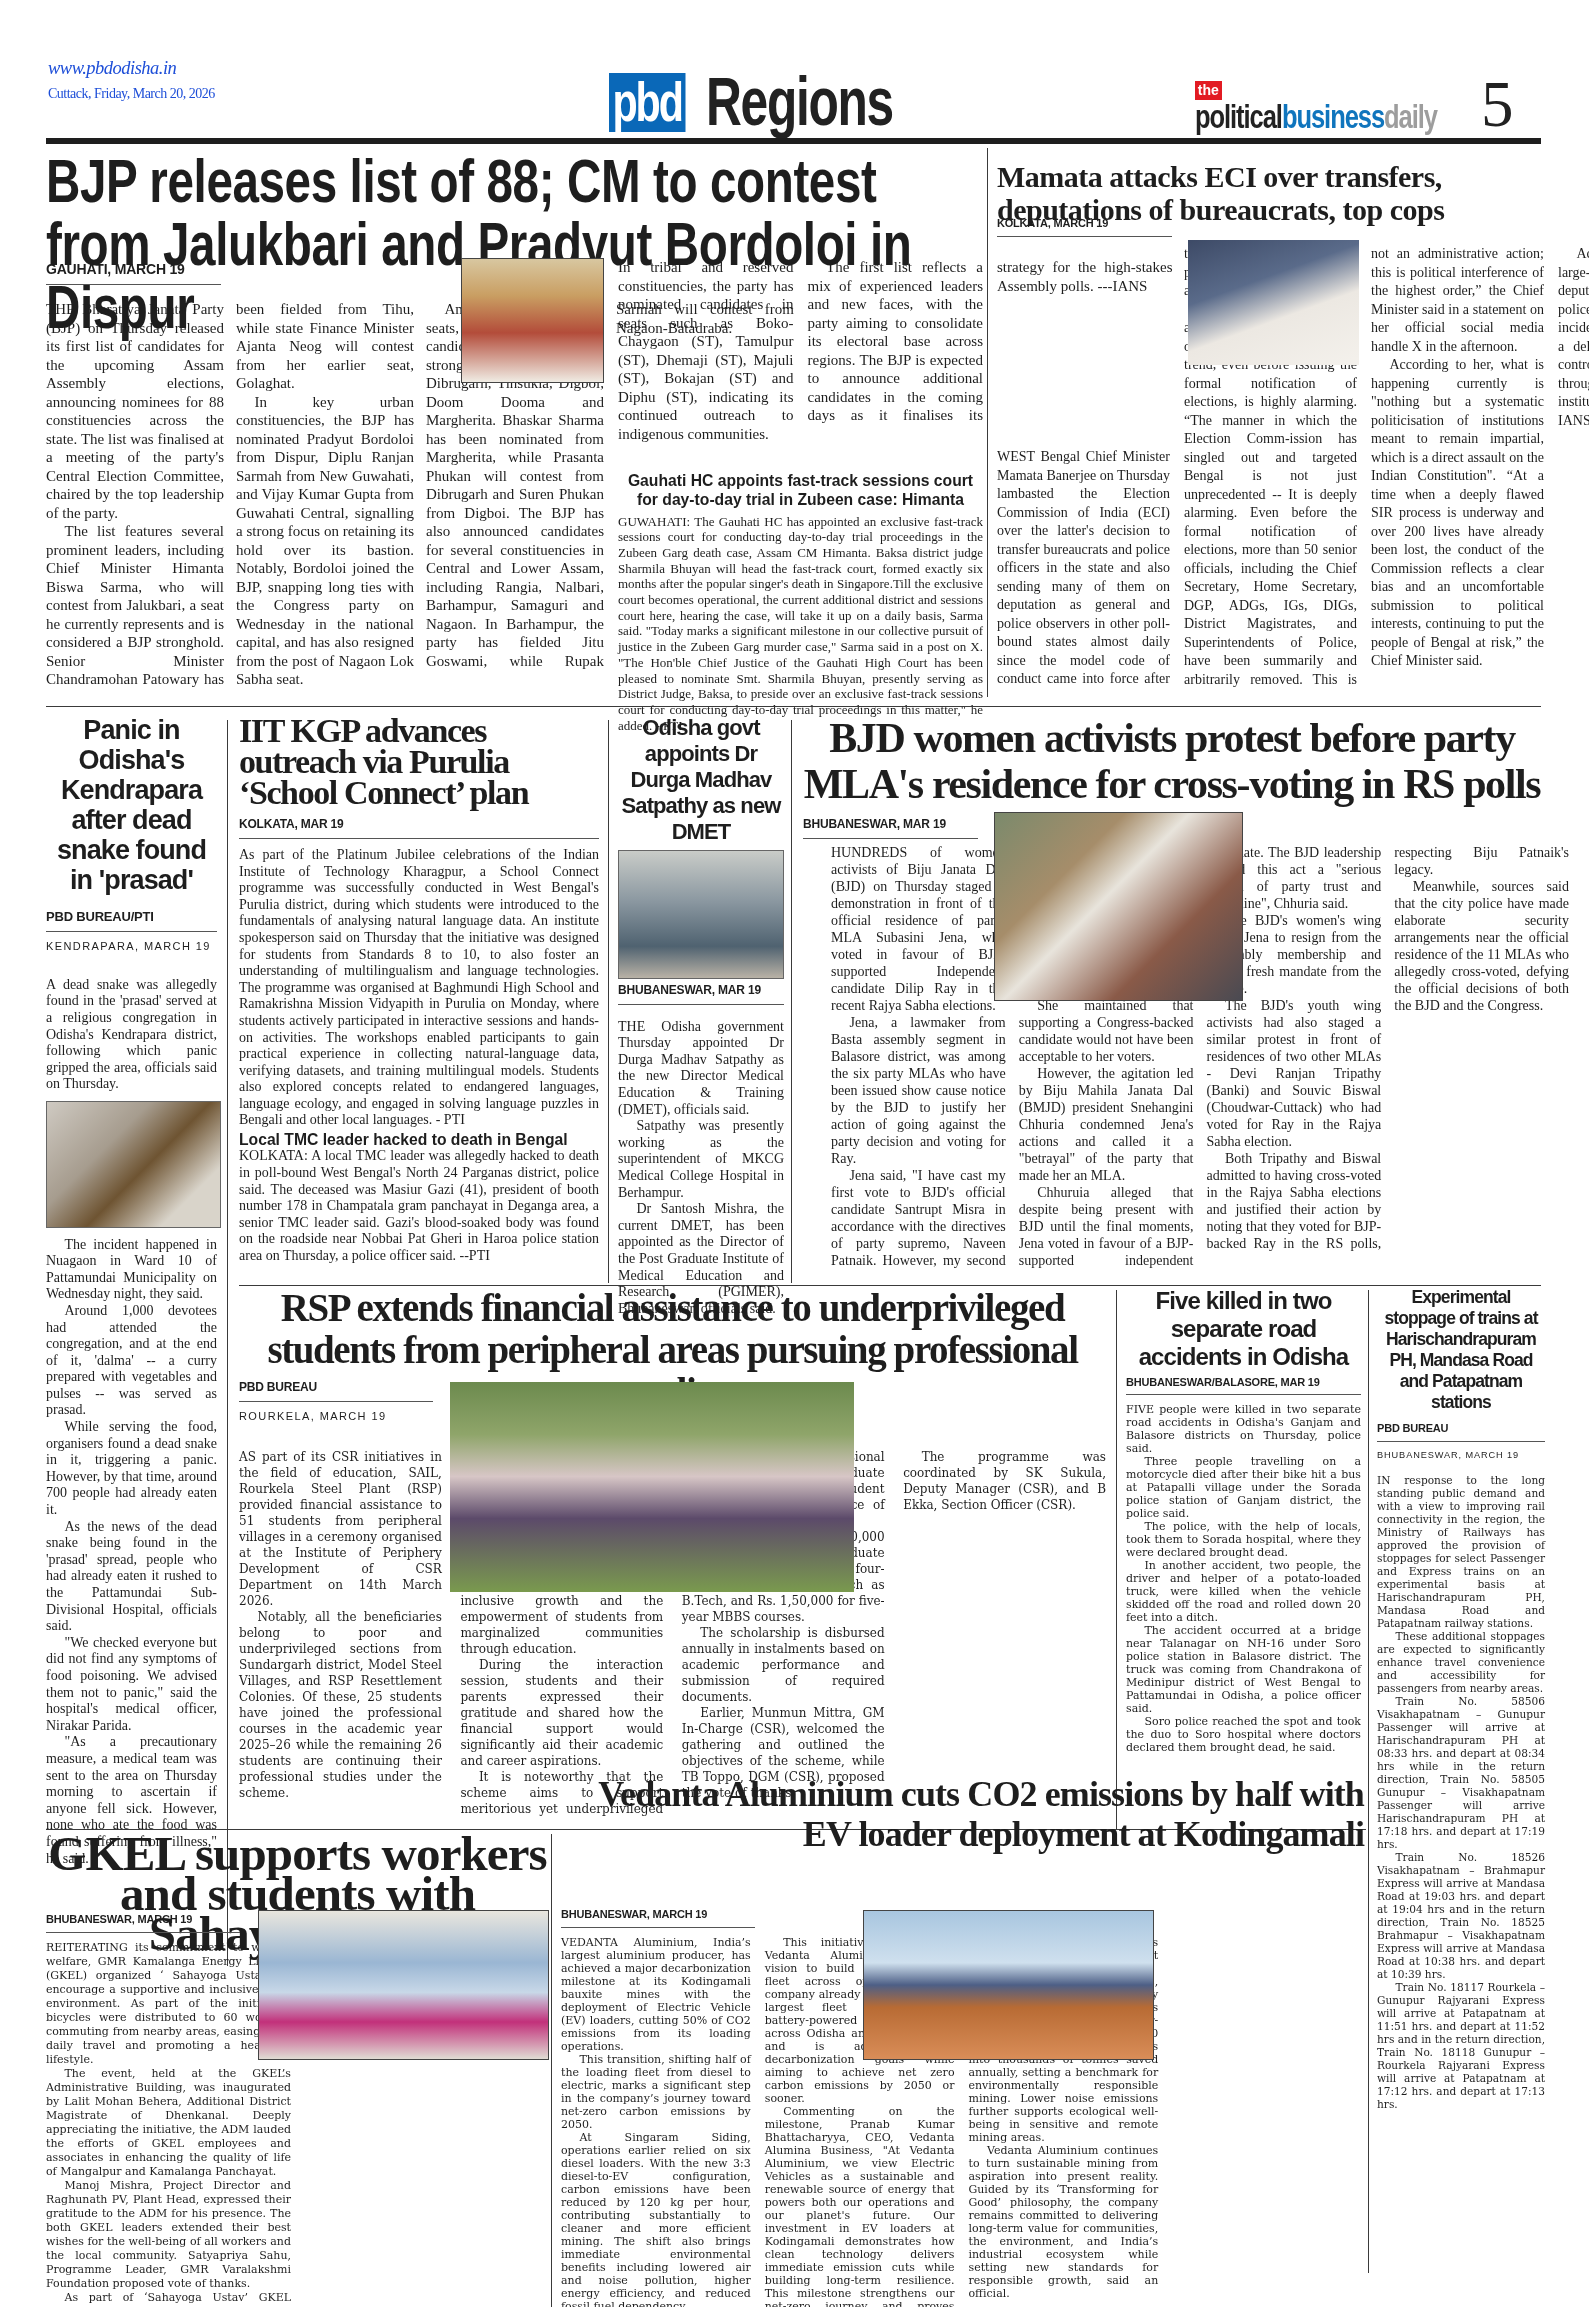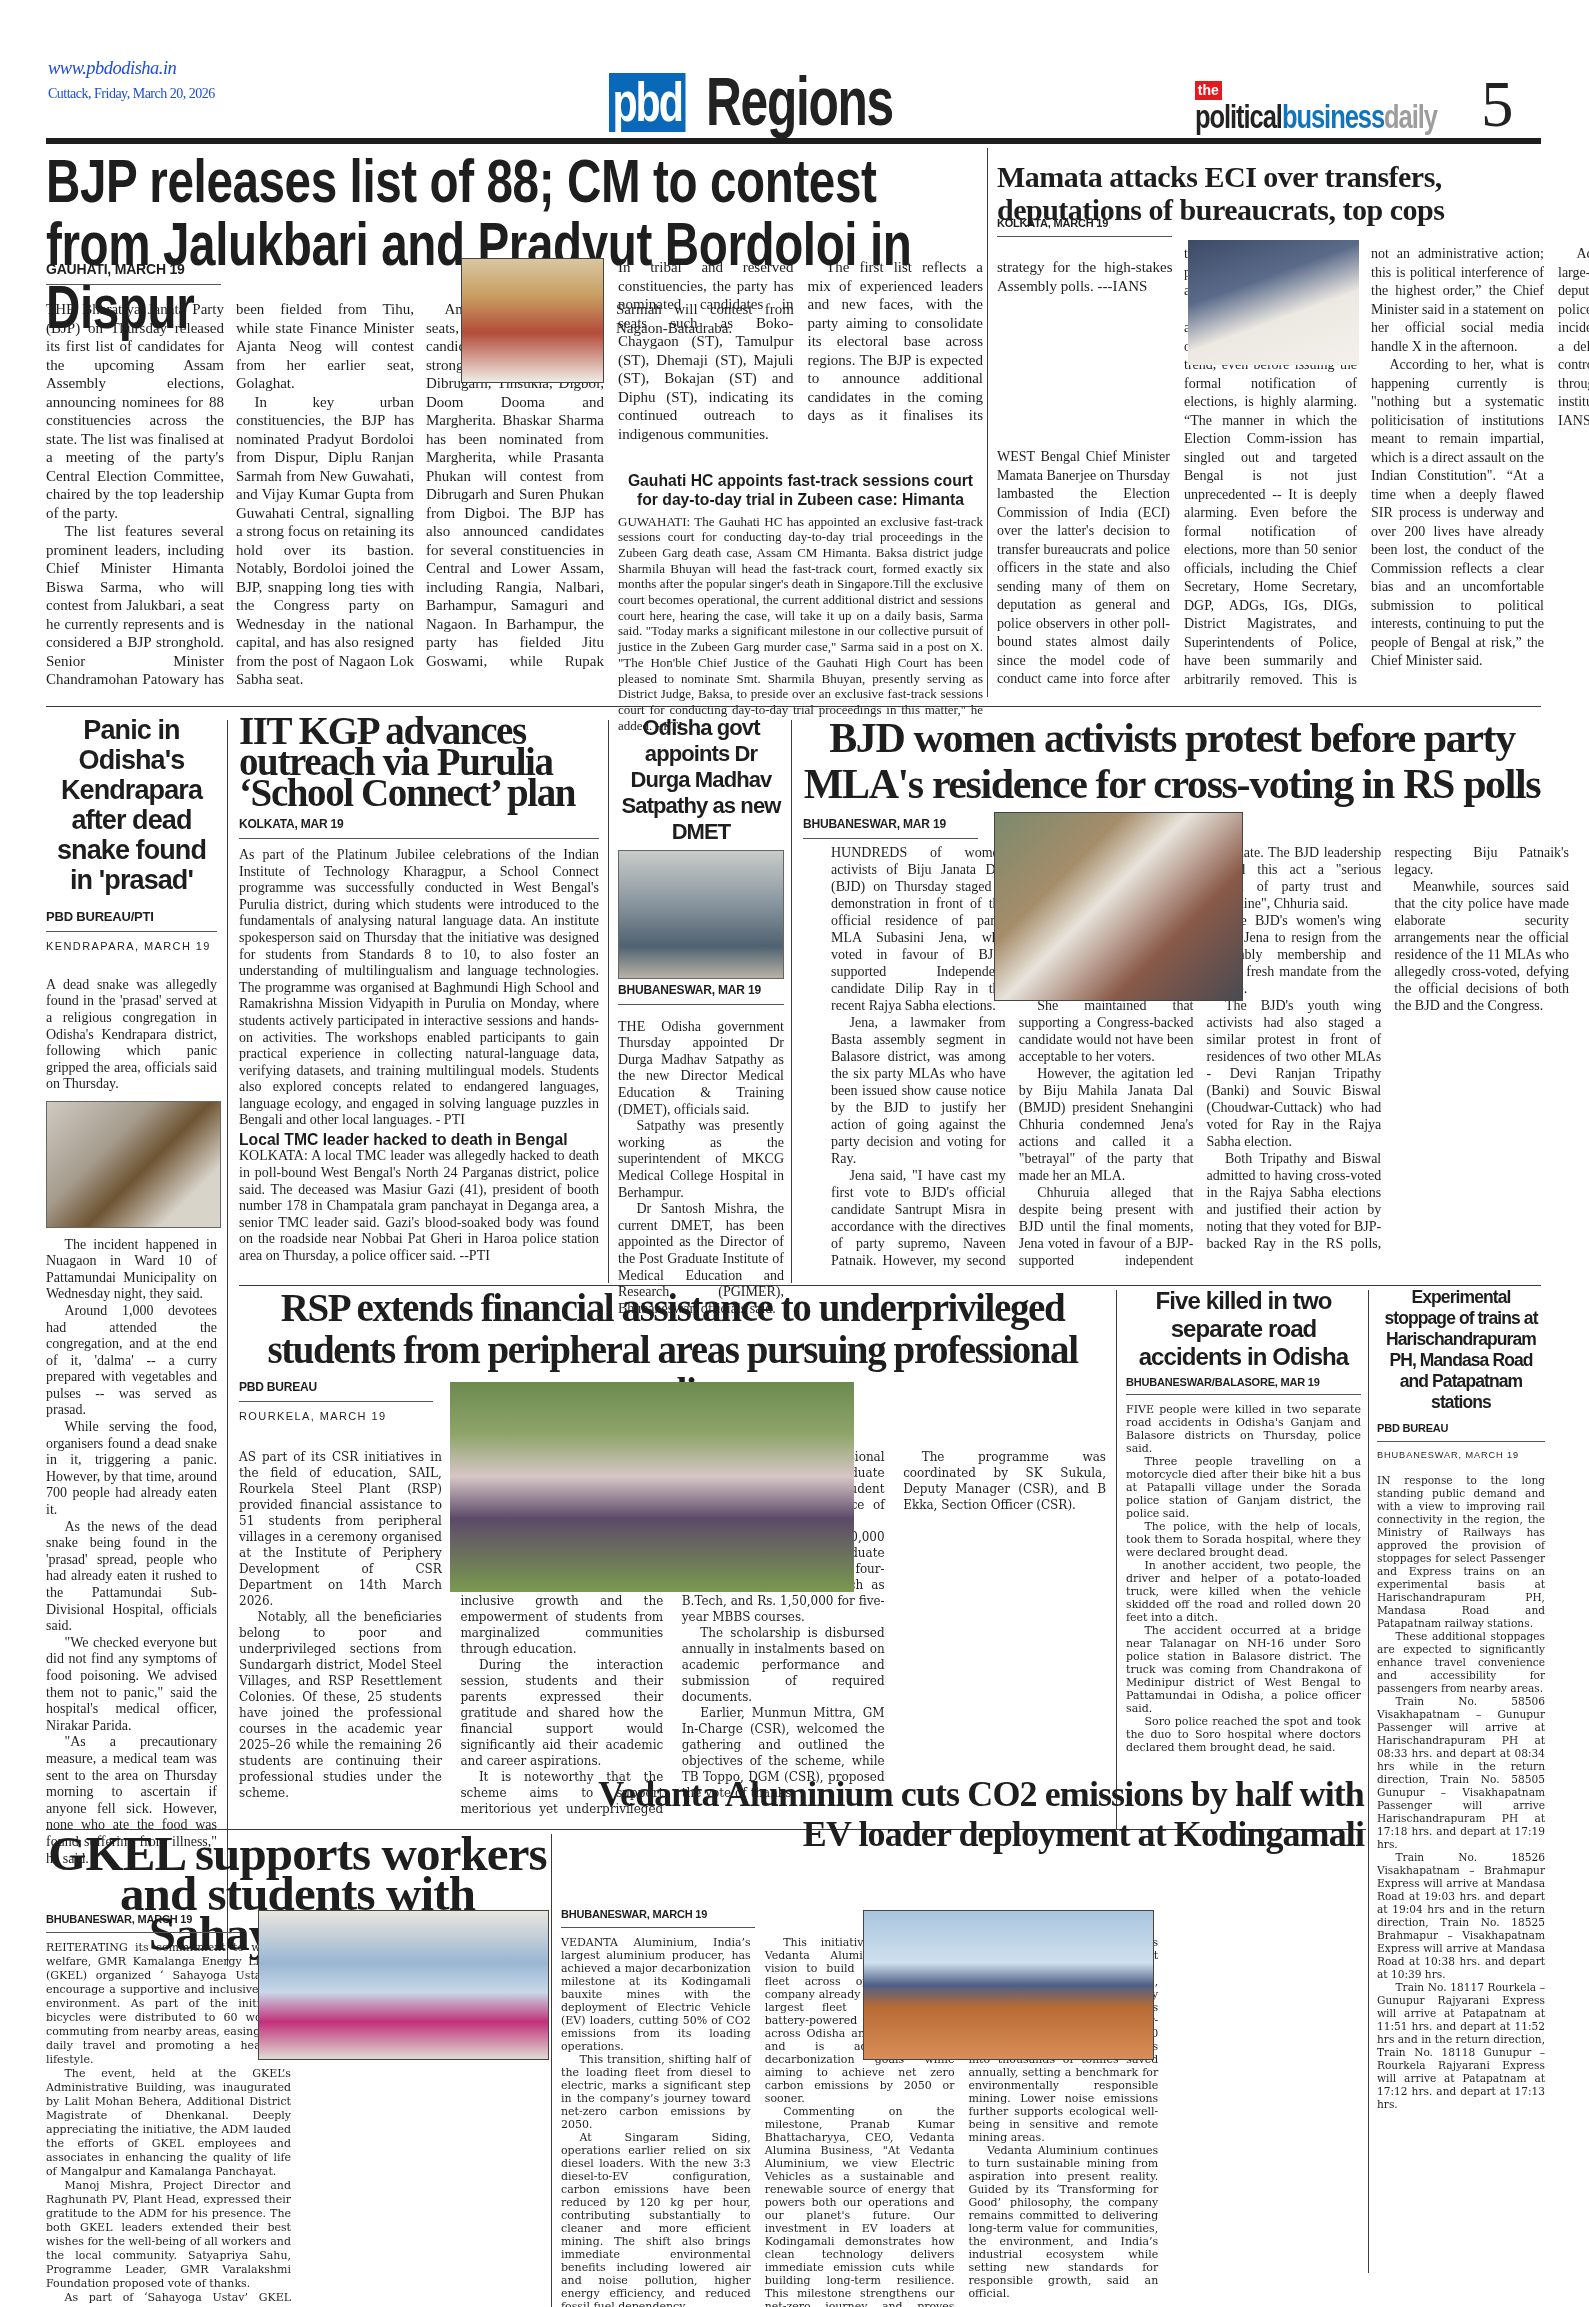--- a/index.html
+++ b/index.html
@@ -125,21 +125,21 @@
     <p>While serving the food, organisers found a dead snake in it, triggering a panic. However, by that time, around 700 people had already eaten it.</p>
     <p>As the news of the dead snake being found in the 'prasad' spread, people who had already eaten it rushed to the Pattamundai Sub-Divisional Hospital, officials said.</p>
     <p>"We checked everyone but did not find any symptoms of food poisoning. We advised them not to panic," said the hospital's medical officer, Nirakar Parida.</p>
     <p>"As a precautionary measure, a medical team was sent to the area on Thursday morning to ascertain if anyone fell sick. However, none who ate the food was found suffering from illness," he said.</p>
   </div>
 </div>
 
 <div class="vrule" style="left:227px; top:720px; height:1246px; width:0.9px;"></div>
 
 <div class="abs" style="left:239px; top:715px; width:360px;">
-  <div class="head-serif" style="font-size:39px; line-height:31px; letter-spacing:-1.4px;">IIT KGP advances outreach via Purulia ‘School Connect’ plan</div>
+  <div class="head-serif" style="font-size:34px; line-height:31px; letter-spacing:-1.4px;">IIT KGP advances outreach via Purulia ‘School Connect’ plan</div>
   <div class="dateline" style="margin-top:9.2px; font-size:12px;">KOLKATA, MAR 19</div>
   <div class="body-text" style="font-size:14px; line-height:16.6px;">As part of the Platinum Jubilee celebrations of the Indian Institute of Technology Kharagpur, a School Connect programme was successfully conducted in West Bengal's Purulia district, during which students were introduced to the fundamentals of analysing natural language data. An institute spokesperson said on Thursday that the initiative was designed for students from Standards 8 to 10, to also foster an understanding of multilingualism and language technologies. The programme was organised at Baghmundi High School and Ramakrishna Mission Vidyapith in Purulia on Monday, where students actively participated in interactive sessions and hands-on activities. The workshops enabled participants to gain practical experience in collecting natural-language data, verifying datasets, and training multilingual models. Students also explored concepts related to endangered languages, language ecology, and engaged in solving language puzzles in Bengali and other local languages. - PTI</div>
   <div class="sub-head" style="font-size:15.7px; line-height:17.5px; margin-top:1.8px;">Local TMC leader hacked to death in Bengal</div>
   <div class="body-text" style="font-size:14px; line-height:16.6px;">KOLKATA: A local TMC leader was allegedly hacked to death in poll-bound West Bengal's North 24 Parganas district, police said. The deceased was Masiur Gazi (41), president of booth number 178 in Champatala gram panchayat in Deganga area, a senior TMC leader said. Gazi's blood-soaked body was found on the roadside near Nobbai Pat Gheri in Haroa police station area on Thursday, a police officer said. --PTI</div>
 </div>
 
 <div class="vrule" style="left:608px; top:720px; height:563px; width:0.9px;"></div>
 
 <div class="abs" style="left:618px; top:715px; width:166px;">
   <div class="head-cond" style="font-size:22px; line-height:26px; text-align:center; transform:none; letter-spacing:-0.9px;">Odisha govt appoints Dr Durga Madhav Satpathy as new DMET</div>

